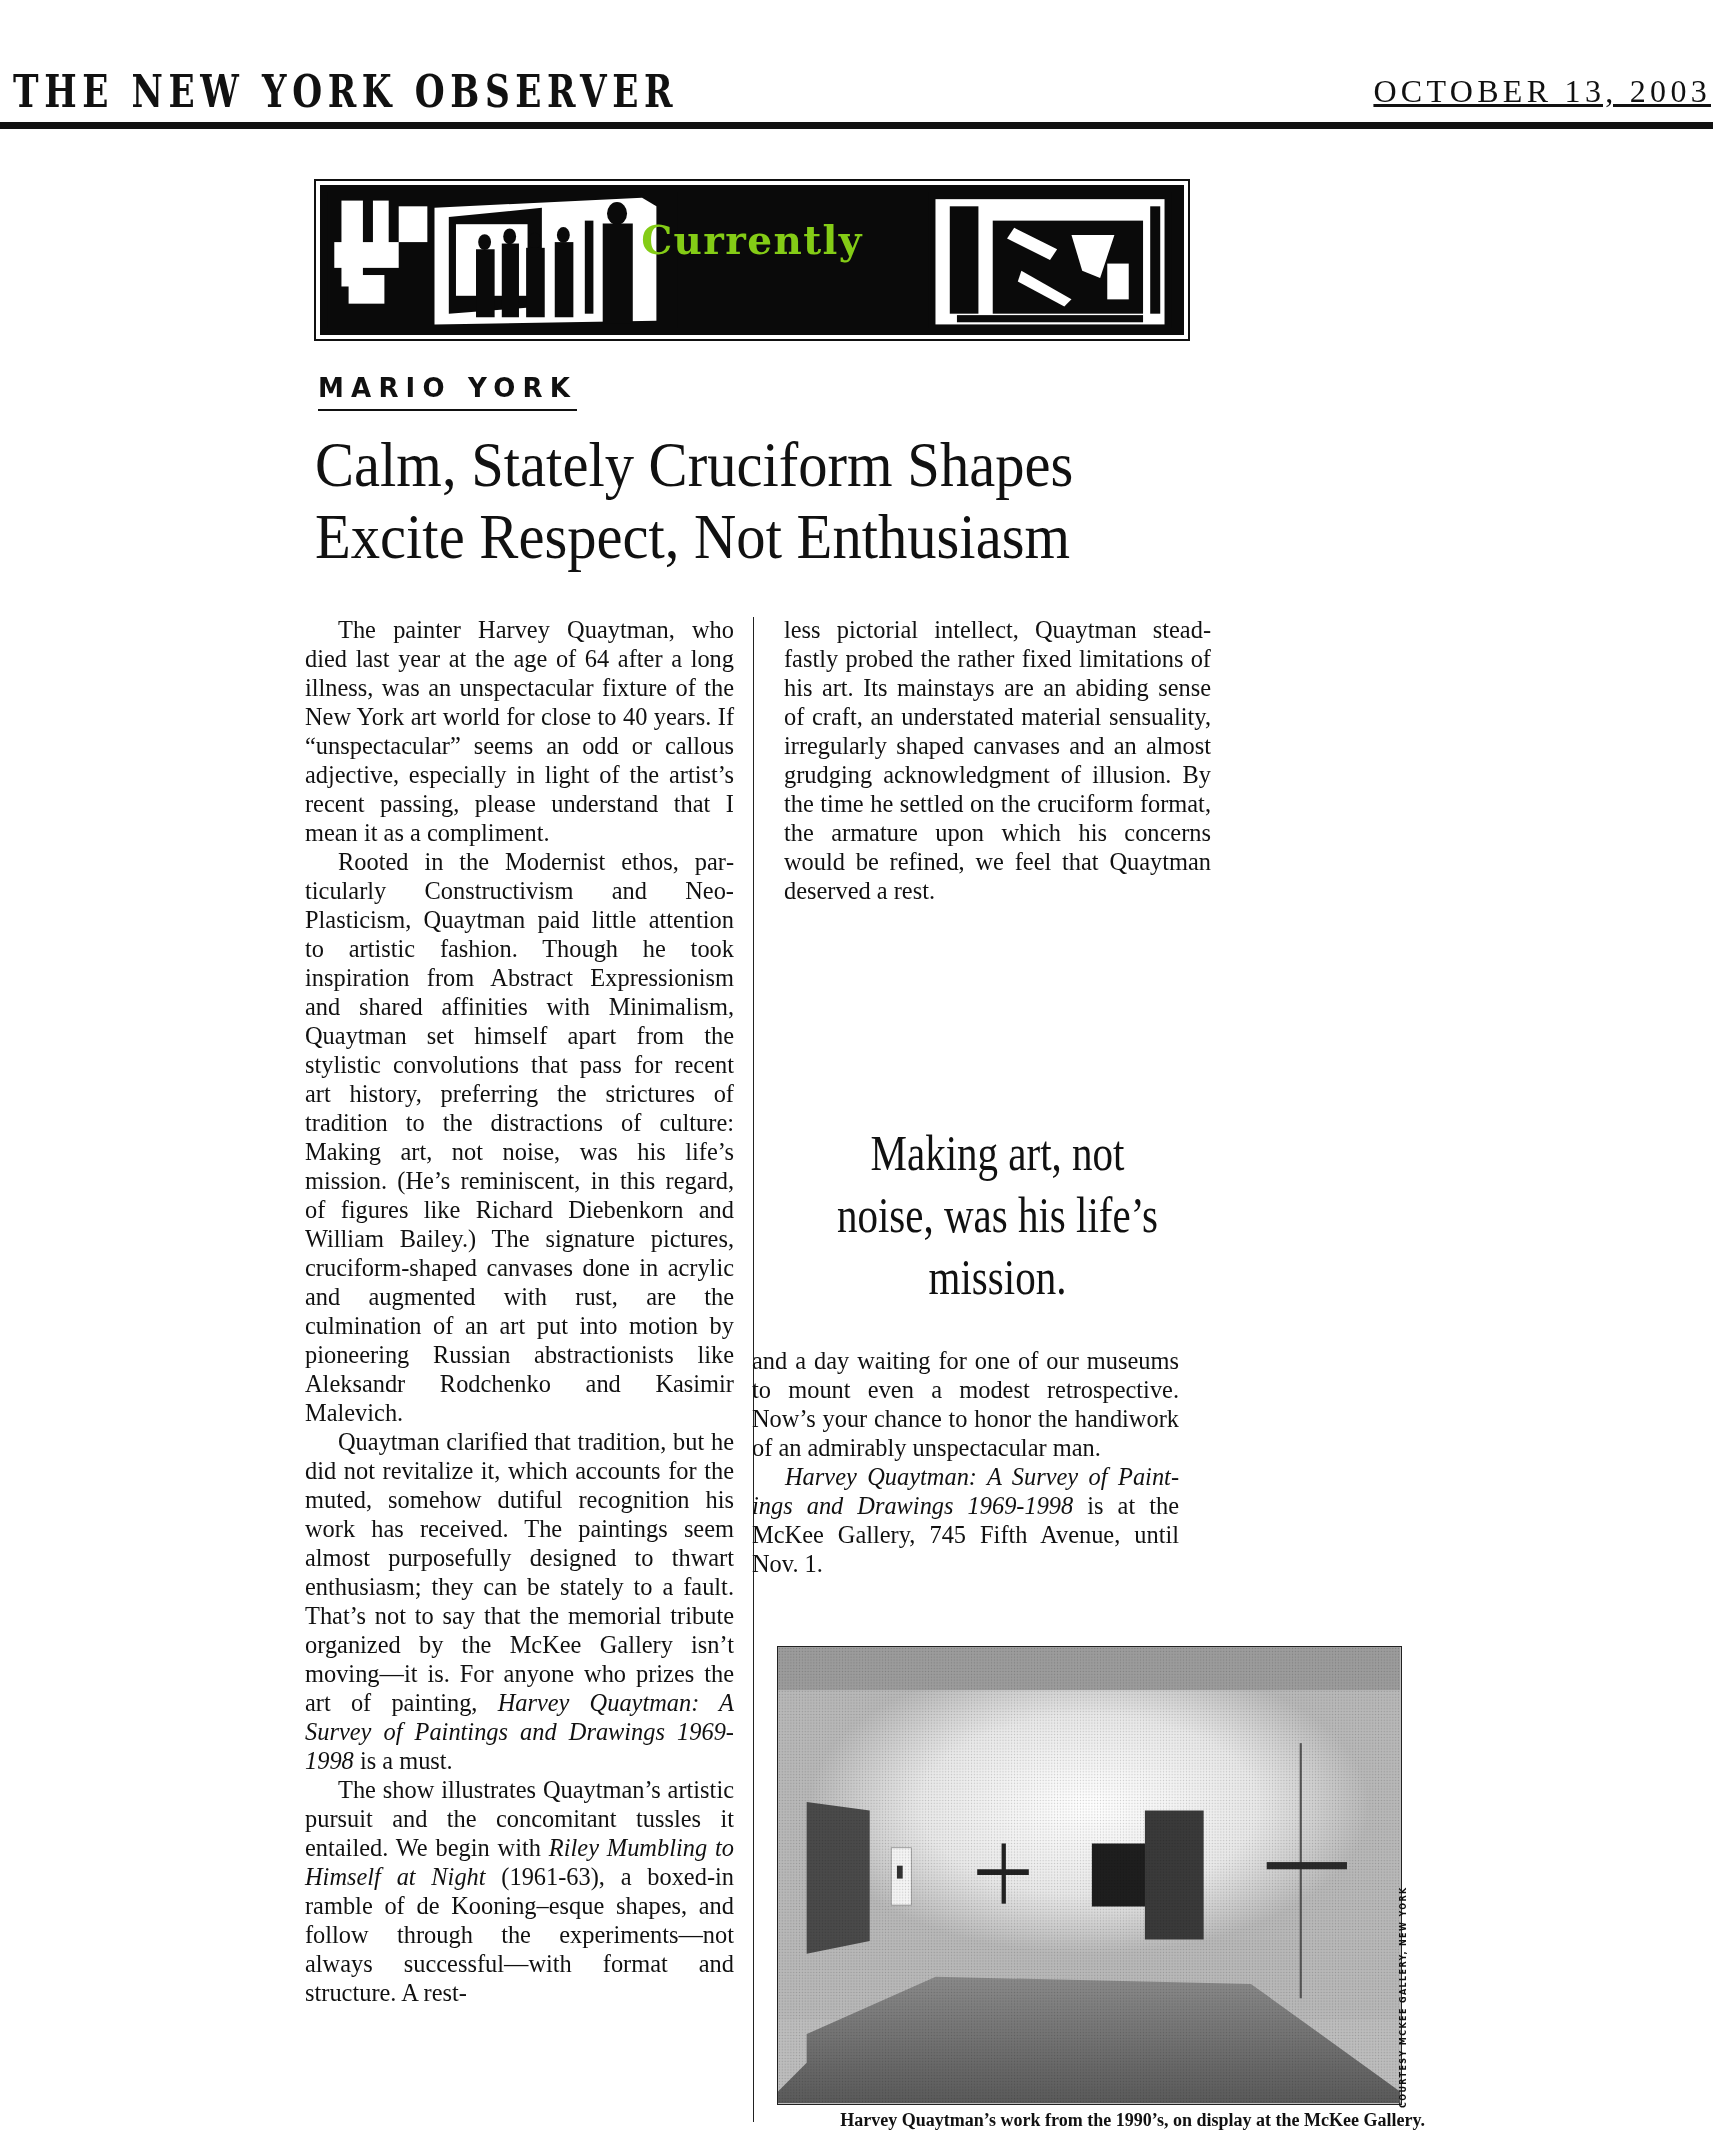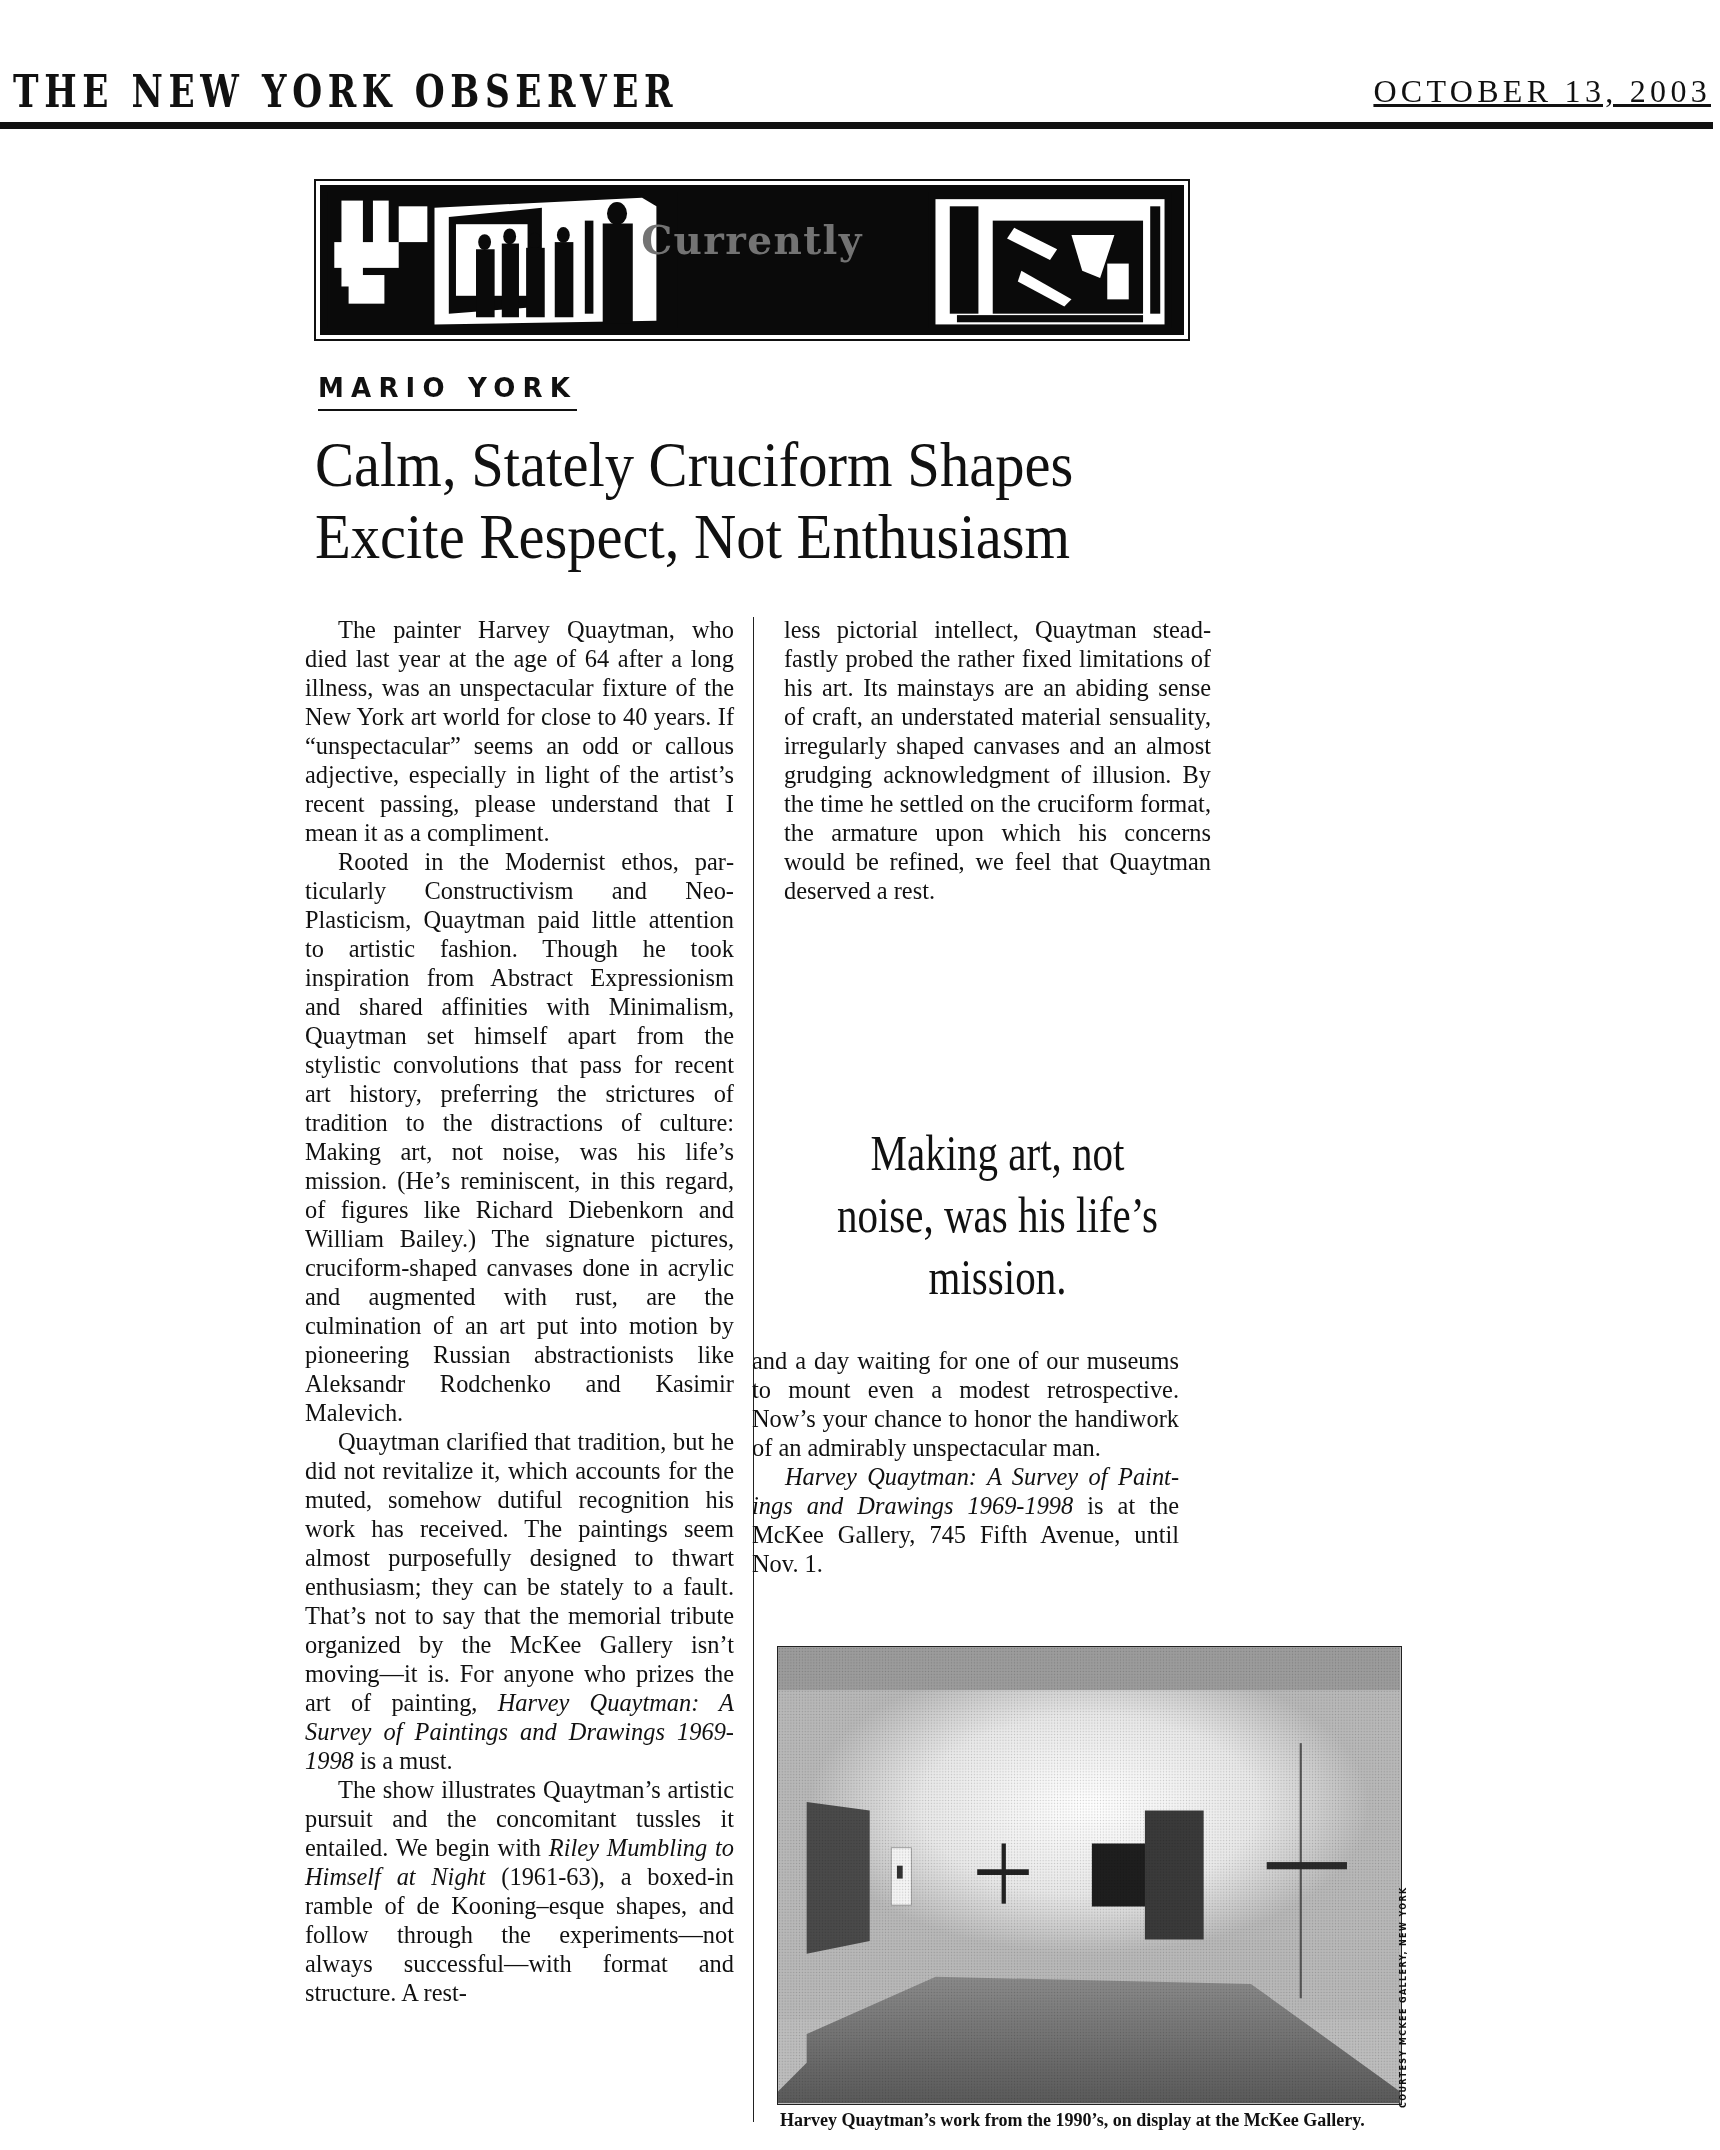--- a/index.html
+++ b/index.html
@@ -27,21 +27,21 @@
     position: absolute; left: 314px; top: 179px; width: 876px; height: 162px;
     border: 2.2px solid #111; box-sizing: border-box; padding: 4.3px; background: #fff;
   }
   .banner-inner {
     position: relative; width: 100%; height: 100%; background: #0a0a0a; overflow: hidden;
   }
   .banner-art-left { position: absolute; left: 7.2px; top: 7.2px; width: 351px; height: 136px; }
   .banner-art-right { position: absolute; right: 11.5px; top: 7.2px; width: 244px; height: 136px; }
   .banner-title {
     position: absolute; left: 0; right: 0; top: 32px; text-align: center;
-    font-family: "DejaVu Serif", serif; font-weight: bold; color: #737373;
+    font-family: "DejaVu Serif", serif; font-weight: bold; color: #84cc16;
     font-size: 39px; line-height: 46px; letter-spacing: 1.4px;
   }
   .banner-title span { display: block; }
 
   
   .byline {
     position: absolute; left: 318px; top: 373px;
     font-family: "DejaVu Sans", sans-serif; font-weight: bold; font-size: 26px;
     letter-spacing: 7.2px; color: #111; padding-bottom: 5.7px;
     border-bottom: 2.9px solid #111;
@@ -88,20 +88,21 @@
   }
   .photo-credit span {
     position: absolute; left: 5.7px; bottom: 0; white-space: nowrap;
     font-family: "DejaVu Sans", sans-serif; font-weight: bold; font-size: 8px; letter-spacing: 1.4px;
     transform: rotate(-90deg); transform-origin: left bottom; color: #111;
   }
   .photo-caption {
     position: absolute; left: 780px; top: 2110px; width: 645px;
     font-family: "Liberation Serif", serif; font-weight: bold; font-size: 18px; color: #111;
     white-space: nowrap;
+    text-align: right;
   }
 </style>
 </head>
 <body>
 
 <header class="masthead">
   <div class="pub-name">THE NEW YORK OBSERVER</div>
   <div class="pub-date">OCTOBER 13, 2003</div>
   <div class="masthead-rule"></div>
 </header>

